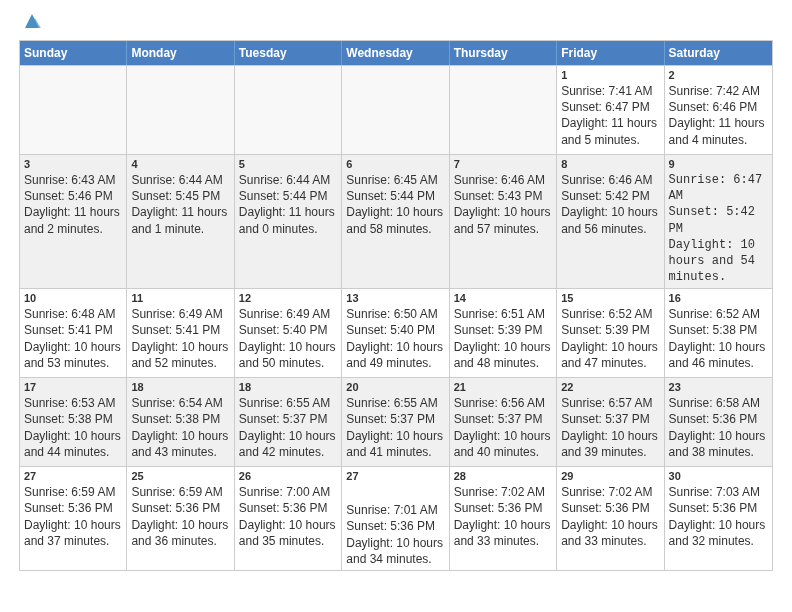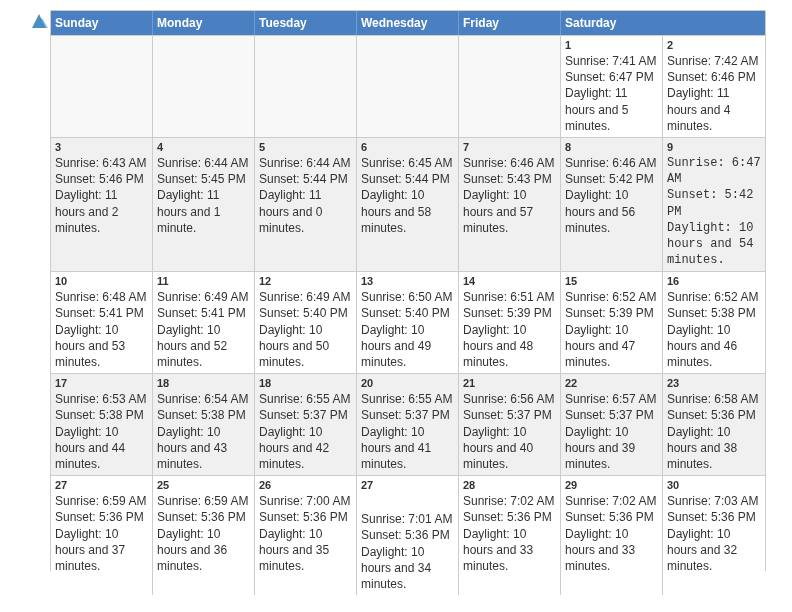--- a/index.html
+++ b/index.html
@@ -6,23 +6,23 @@
     body {
       font-family: Arial, sans-serif;
       background: #fff;
       width: 792px;
       height: 612px;
       overflow: hidden;
     }
     .page {
       width: 792px;
       height: 581px;
-      padding: 10px 26px;
-      display: flex;
-      flex-direction: row;
+      padding: 10px 19px;
+      display: flex;
+      flex-direction: column;
     }
     .header {
       display: flex;
       justify-content: space-between;
       align-items: flex-start;
       margin-bottom: 8px;
     }
     .logo {
       display: flex;
       align-items: center;
@@ -144,20 +144,21 @@
       <div class="location"></div>
     </div>
   </div>
 
   <div class="calendar">
     <div class="cal-header">
     <div class="cal-header-cell">Sunday</div>
         <div class="cal-header-cell">Monday</div>
         <div class="cal-header-cell">Tuesday</div>
         <div class="cal-header-cell">Wednesday</div>
+        <div class="cal-header-cell">Thursday</div>
         <div class="cal-header-cell">Friday</div>
         <div class="cal-header-cell">Saturday</div>
       </div>
     <div class="cal-body">
     <div class="cal-row">
           <div class="cal-cell empty"></div>
           <div class="cal-cell empty"></div>
           <div class="cal-cell empty"></div>
           <div class="cal-cell empty"></div>
           <div class="cal-cell empty"></div>

